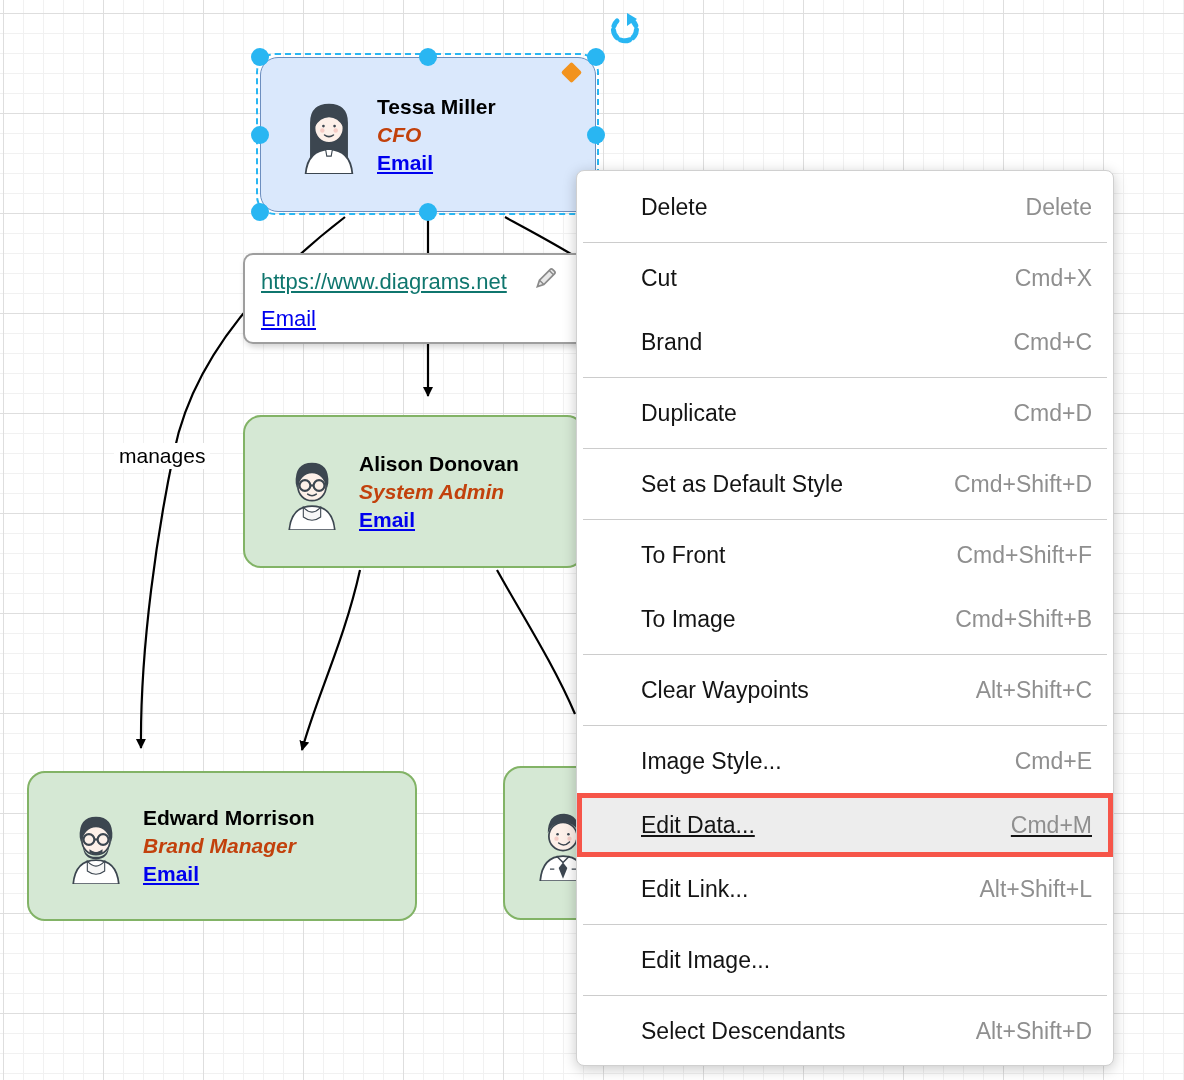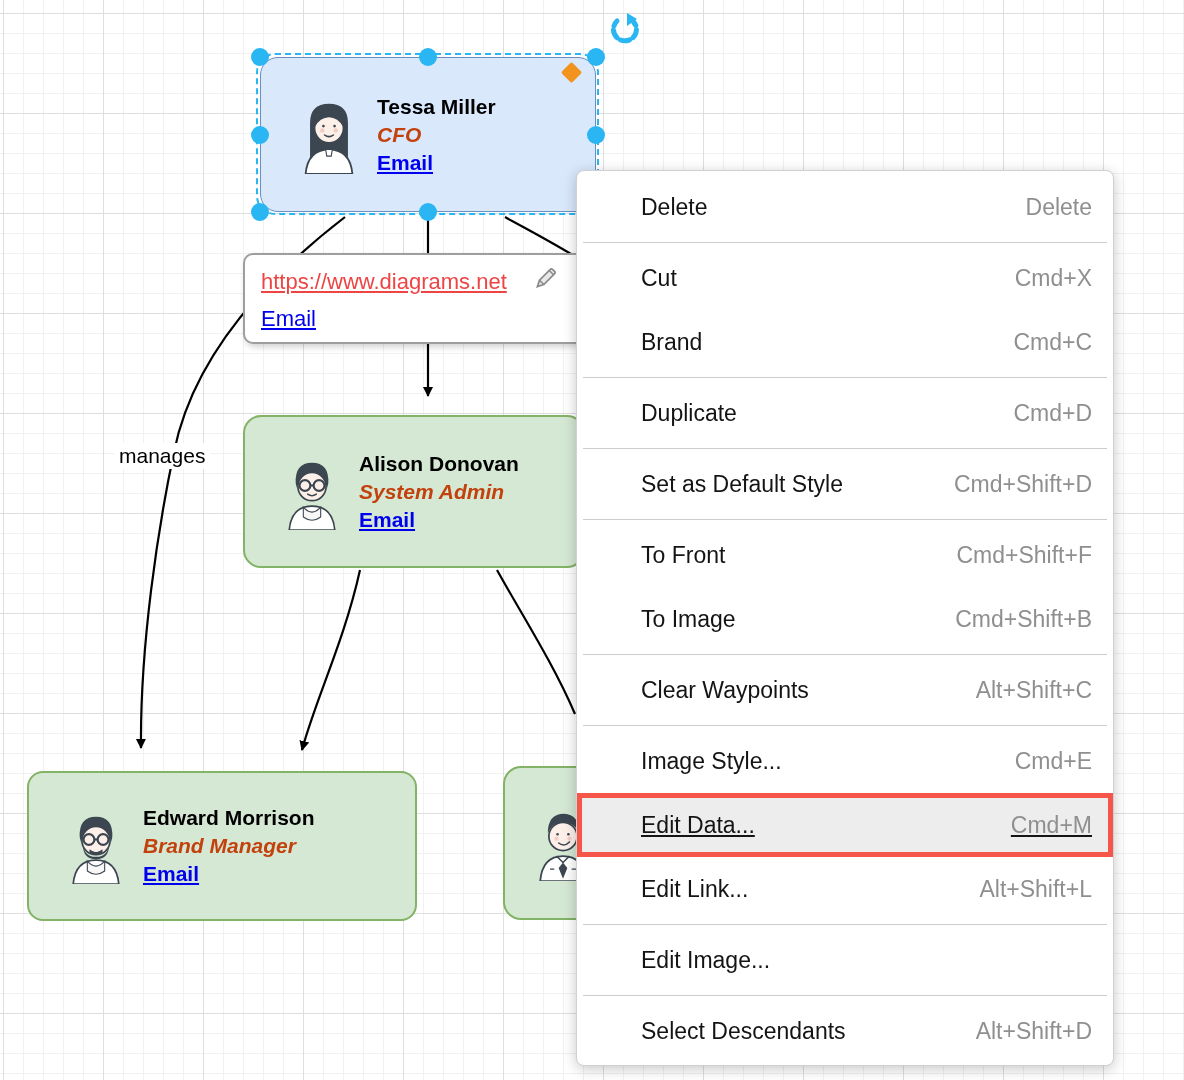--- a/index.html
+++ b/index.html
@@ -55,21 +55,21 @@
   }
   .rotate-handle { position:absolute; z-index:5; }
 
   
   .popup {
     position:absolute; left:243px; top:253px; width:358px; height:91px;
     background:#ffffff; border:2px solid #9e9e9e; border-radius:10px;
     box-shadow:2px 3px 6px rgba(0,0,0,.18); z-index:6;
     padding:8px 14px 0 16px; font-size:22px; line-height:37px;
   }
-  .popup .url { color:#ef4444; text-decoration:underline; white-space:nowrap; }
+  .popup .url { color:#0f766e; text-decoration:underline; white-space:nowrap; }
   .popup .mail { color:#0000ee; text-decoration:underline; }
   .popup .pencil { position:absolute; right:40px; top:10px; color:#8a8a8a; }
 
   
   .menu {
     position:absolute; left:568px; top:170px; width:538px; height:896px;
     background:#ffffff; border:1px solid #d0d0d0; border-radius:8px;
     box-shadow:0 3px 14px rgba(0,0,0,.22); z-index:10;
     padding:4px 0; display:flex; flex-direction:column; font-size:23px;margin-left:8px;
   }
@@ -150,21 +150,21 @@
       <path d="M11 70 Q13 48 32 48 Q51 48 53 70 Z" fill="#ffffff" stroke="#3c4650" stroke-width="1.6"></path>
       <path d="M24 49 Q32 58 40 49 L40 58 Q32 64 24 58 Z" fill="#f7f7f7" stroke="#3c4650" stroke-width="1"></path>
     </svg>
     <div class="txt">
       <div class="nm">Alison Donovan</div>
       <div class="rl">System Admin</div>
       <a class="em">Email</a>
     </div>
   </div>
 
-  <div class="node green" style="left:27px; top:771px; width:390px; height:150px;border-radius:16px;">
+  <div class="node green" style="left:27px; top:771px; width:390px; height:150px;">
     <svg class="avatar" width="70" height="76" viewBox="0 0 64 70">
       <path d="M17 27 Q16 8 32 8 Q48 8 47 27 L46 31 Q42 17 32 17 Q22 17 18 31 Z" fill="#3c4650"></path>
       <circle cx="32" cy="30" r="13" fill="#fdf0e9" stroke="#3c4650" stroke-width="1.6"></circle>
       <path d="M20 31 Q20 45 32 45 Q44 45 44 31 L44 34 Q44 47 32 47 Q20 47 20 34 Z" fill="#3c4650"></path>
       <path d="M26 38 Q32 43 38 38 L38 41 Q32 45 26 41 Z" fill="#3c4650"></path>
       <circle cx="25.5" cy="29" r="5" fill="none" stroke="#3c4650" stroke-width="2"></circle>
       <circle cx="38.5" cy="29" r="5" fill="none" stroke="#3c4650" stroke-width="2"></circle>
       <path d="M30.5 29 L33.5 29" stroke="#3c4650" stroke-width="2"></path>
       <path d="M29 38.5 Q32 40.5 35 38.5" stroke="#fdf0e9" stroke-width="1.4" fill="none"></path>
       <path d="M11 70 Q13 48 32 48 Q51 48 53 70 Z" fill="#ffffff" stroke="#3c4650" stroke-width="1.6"></path>

